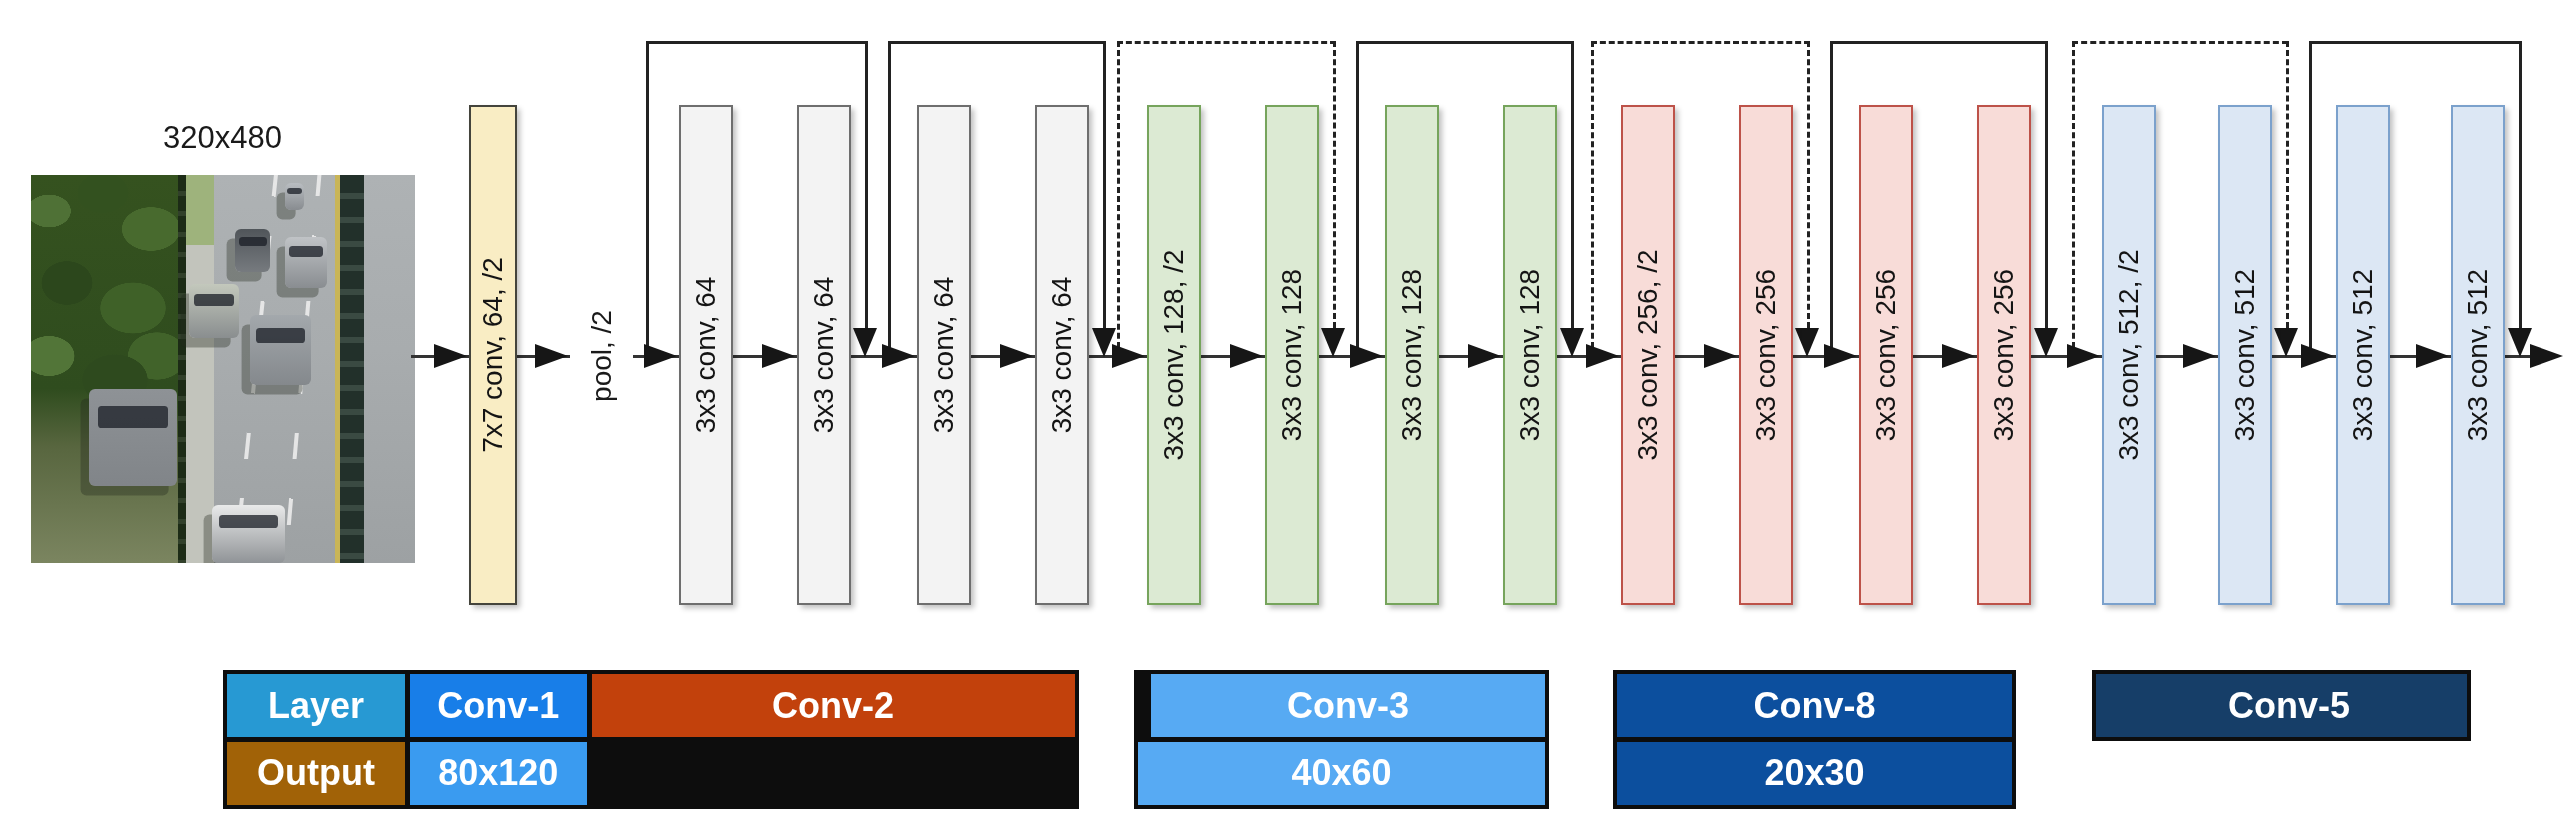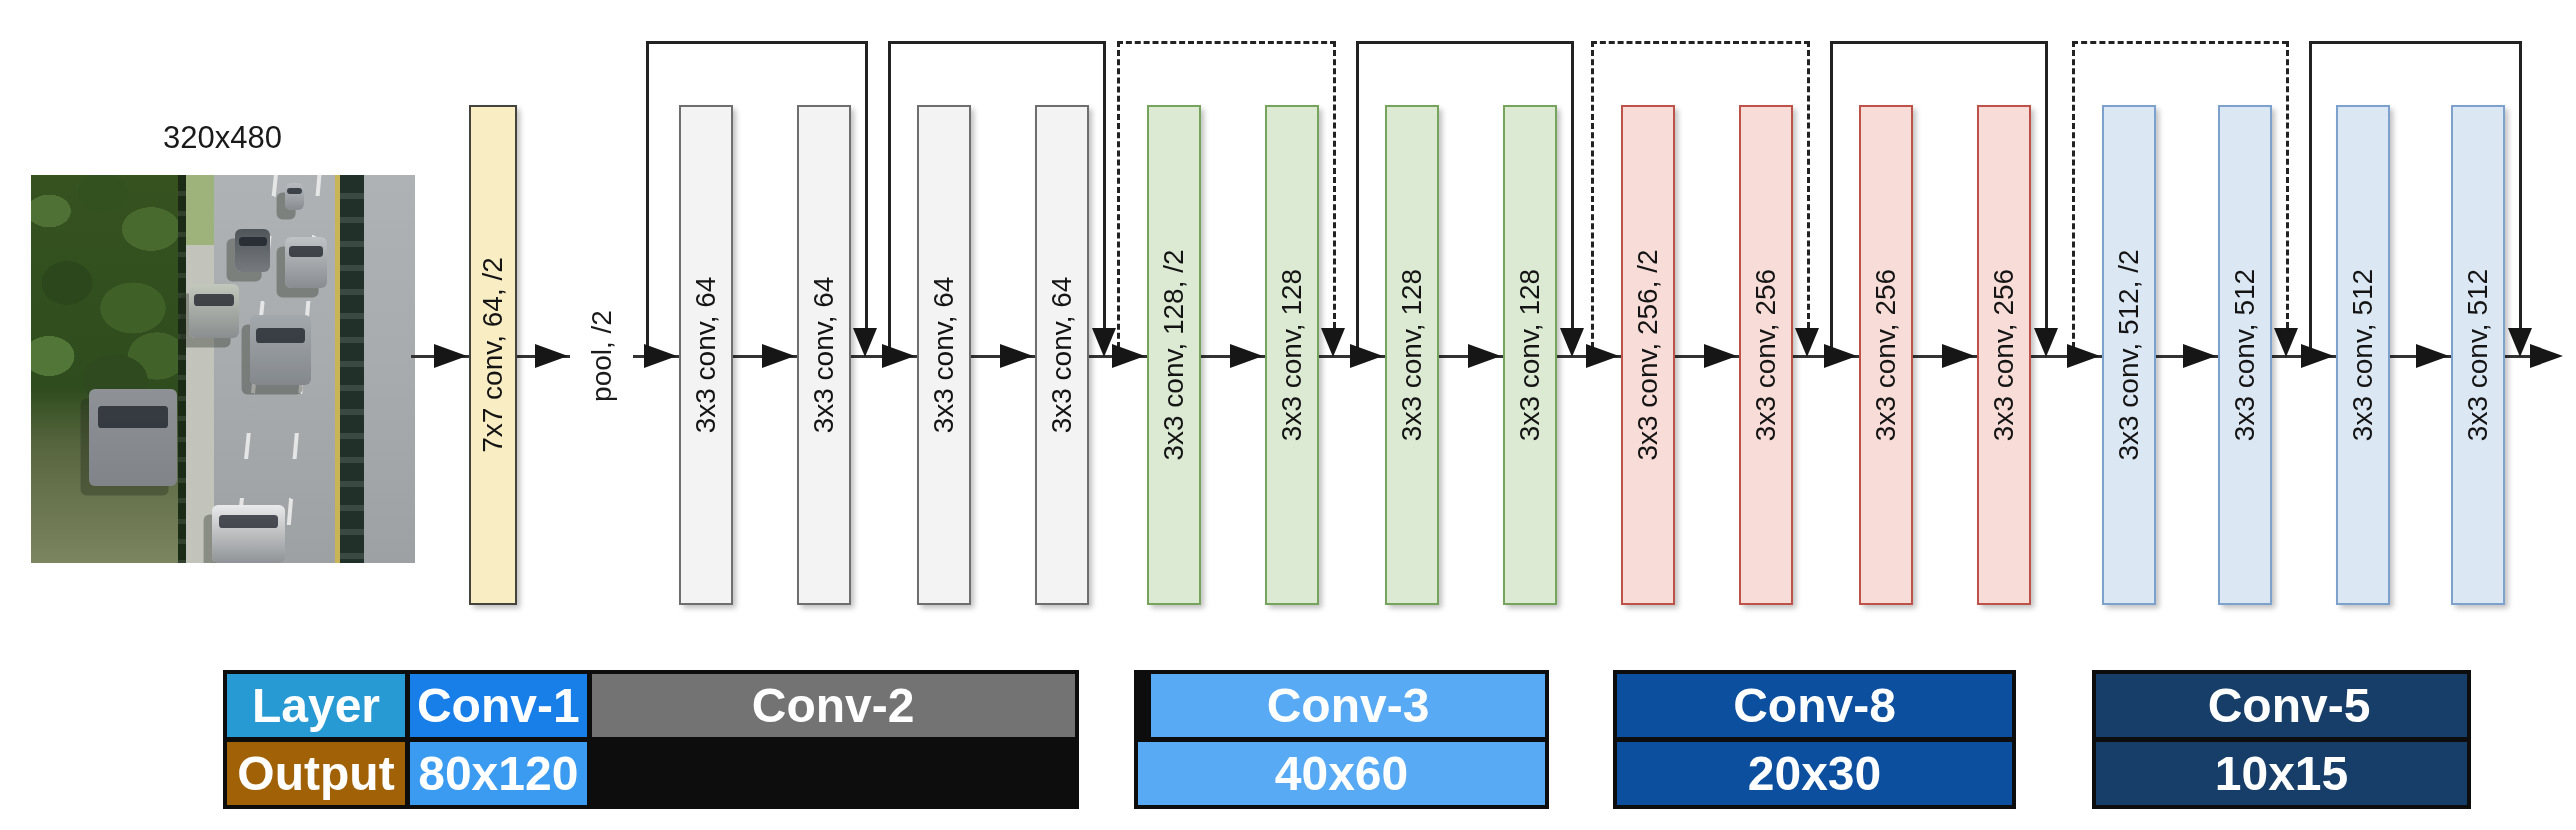--- a/index.html
+++ b/index.html
@@ -57,21 +57,21 @@
   
   .sk-v{position:absolute;width:3px;background:#222;z-index:1;}
   .sk-h{position:absolute;height:3px;background:#222;z-index:1;}
   .sk-v.dash{background:none;width:0;border-left:3px dashed #222;}
   .sk-h.dash{background:none;height:0;border-top:3px dashed #222;}
 
   
   .tseg{position:absolute;top:670px;background:#0d0d0d;border:4.8px solid #0d0d0d;
         display:grid;grid-auto-rows:63px;grid-gap:4.8px;z-index:2;}
   .tcell{display:flex;align-items:center;justify-content:center;color:#fff;
-         font-weight:bold;font-size:48px;}
+         font-weight:bold;font-size:36px;}
 </style>
 </head>
 <body>
 
 <div id="photo">
   <div class="ph-band trees"></div>
   <div class="ph-band fenceL"></div>
   <div class="ph-band walk"></div>
   <div class="ph-band yline"></div>
   <div class="ph-band fenceR"></div>
@@ -211,30 +211,29 @@
     <div class="sk-v" style="left: 2309px; top: 41px; height: 316px;"></div>
     <div class="sk-h" style="left: 2309px; top: 41px; width: 213px;"></div>
     <div class="sk-v" style="left: 2519px; top: 41px; height: 287px;"></div>
     <div class="ah-d" style="left: 2508px; top: 328px;"></div>
   </div>
 
 <div id="table">
     <div class="tseg" style="left: 223px; grid-template-columns: 178px 177px 483px;">
       <div class="tcell" style="background: rgb(39, 153, 211);">Layer</div>
       <div class="tcell" style="background: rgb(24, 126, 232);">Conv-1</div>
-      <div class="tcell" style="background: #737373;">Conv-2</div>
+      <div class="tcell" style="background: #c2410c;">Conv-2</div>
       <div class="tcell" style="background: #a16207;">Output</div>
       <div class="tcell" style="background: rgb(58, 155, 240);">80x120</div>
     </div>
     <div class="tseg" style="left: 1134px; grid-template-columns: 407px;">
       <div class="tcell" style="background: rgb(87, 170, 243); margin-left: 13px;">Conv-3</div>
       <div class="tcell" style="background: rgb(87, 170, 243);">40x60</div>
     </div>
     <div class="tseg" style="left: 1613px; grid-template-columns: 395px;">
       <div class="tcell" style="background: rgb(12, 79, 158);">Conv-8</div>
       <div class="tcell" style="background: rgb(12, 79, 158);">20x30</div>
     </div>
     <div class="tseg" style="left: 2092px; grid-template-columns: 371px;">
       <div class="tcell" style="background: rgb(22, 62, 104); padding-left: 15px;">Conv-5</div>
-      <div class="tcell" style="background: rgb(22, 62, 104);">10x15</div>
     </div>
   </div>
 
 
 </body></html>

